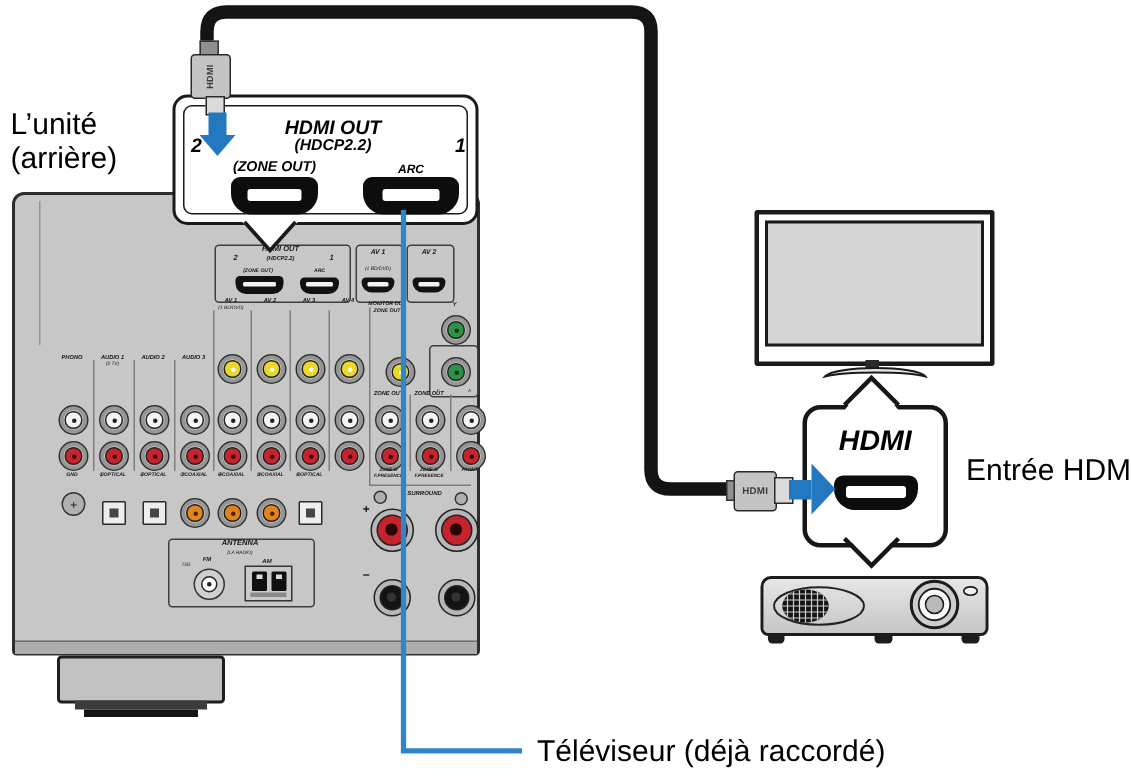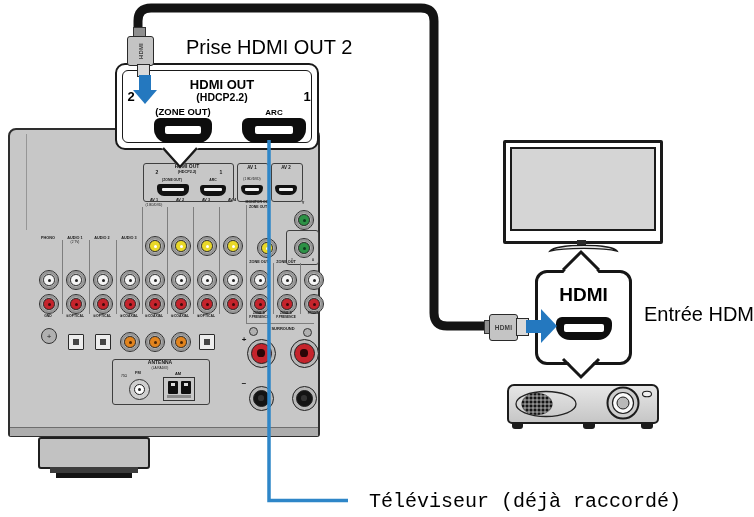--- a/index.html
+++ b/index.html
@@ -1,18 +1,18 @@
 <!DOCTYPE html>
 <html><head>
 <meta charset="utf-8">
 <style>
   html,body{margin:0;padding:0;background:#fff;}
   #canvas{position:relative;width:754px;height:517px;background:#fff;overflow:hidden;
           font-family:"Liberation Sans",sans-serif;color:#000;}
-  .abs{position:absolute;}
+  .abs{position:absolute;font-style:italic;}
   .lbl{position:absolute;font-size:20px;color:#000;white-space:nowrap;}
   .ctr{text-align:center;}
   
   #callout-left{left:115px;top:63px;width:200px;height:83px;background:#fff;
     border:2.5px solid #1a1a1a;border-radius:10px;z-index:4;}
   #callout-left .inner{position:absolute;inset:5px;border:1.2px solid #1a1a1a;border-radius:6px;}
   .c-txt{position:absolute;font-weight:bold;white-space:nowrap;}
   
   .hport{position:absolute;background:#0d0d0d;border-radius:6px 6px 14px 14px;}
   .hport .slot{position:absolute;background:#fff;border-radius:2px;}
@@ -428,17 +428,20 @@
         <path d="M12,10 H44 M12,14 H44 M12,18 H44 M12,22 H44 M12,26 H44"></path>
         <path d="M16,6 V30 M20,6 V30 M24,6 V30 M28,6 V30 M32,6 V30 M36,6 V30 M40,6 V30"></path>
       </g>
       <circle cx="114" cy="17" r="15.5" fill="#cdcdcd" stroke="#1c1c1c" stroke-width="2"></circle>
       <circle cx="114" cy="17" r="10.5" fill="#fafafa" stroke="#1c1c1c" stroke-width="1.2"></circle>
       <circle cx="114" cy="17" r="6" fill="#b9b9b9" stroke="#1c1c1c" stroke-width="1"></circle>
       <ellipse cx="138" cy="8" rx="4.5" ry="2.8" fill="#f0f0f0" stroke="#1c1c1c" stroke-width="1.1"></ellipse>
     </svg>
   </div>
 
-  <div class="lbl" style="left:186px;top:36px;">Prise HDMI OUT 2</div>
+  <div class="lbl" style="left:7px;top:72px;line-height:23px;">
+    <div>L’unité</div>
+    <div>(arrière)</div>
+  </div>
   <div class="lbl" style="left:644px;top:303px;">Entrée HDMI</div>
-  <div class="lbl" style="left:369px;top:490px;font-family:Liberation Mono, monospace;">Téléviseur (déjà raccordé)</div>
+  <div class="lbl" style="left:358px;top:490px;">Téléviseur (déjà raccordé)</div>
 
 </div>
 
 </body></html>

